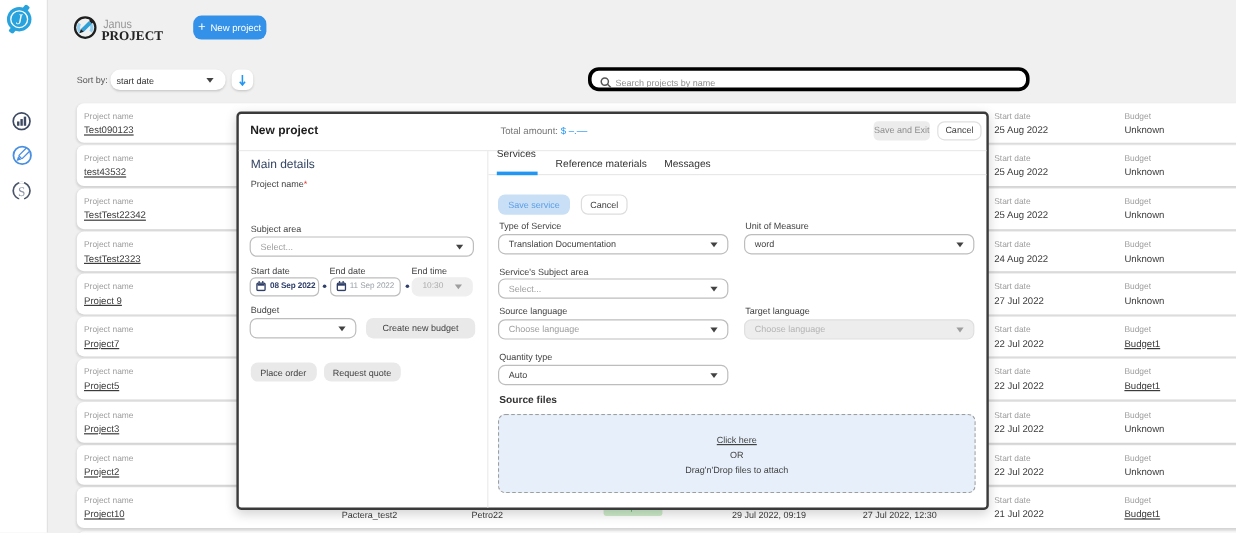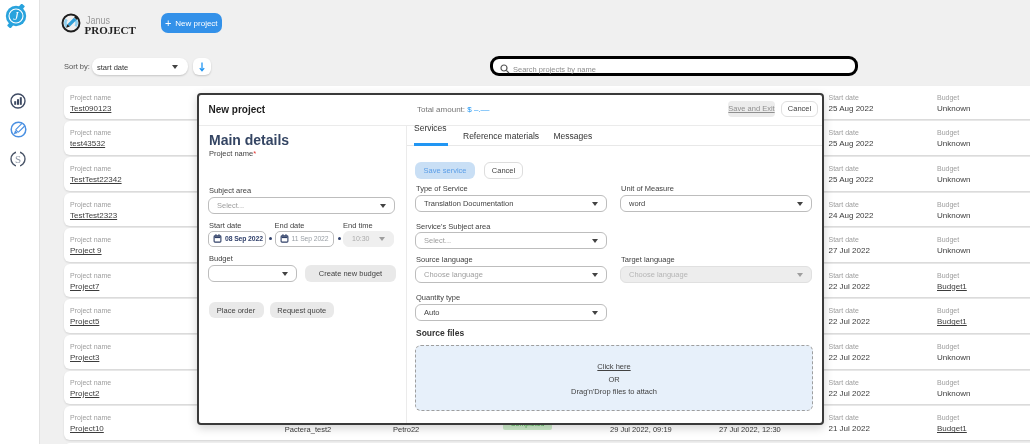--- a/index.html
+++ b/index.html
@@ -176,29 +176,29 @@
       <span style="font-size:7px;color:#4caf50;">Completed</span>
     </div>
 <div class="abs" style="left:610px;top:424.5px;font-size:7.5px;color:#3c3c3c;z-index:6;">29 Jul 2022, 09:19</div>
 <div class="abs" style="left:719px;top:424.5px;font-size:7.5px;color:#3c3c3c;z-index:6;">27 Jul 2022, 12:30</div>
 
 <div id="modal">
 
   <div class="abs" style="left:9.5px;top:8.5px;font-size:10px;font-weight:bold;color:#1f1f1f;">New project</div>
   <div class="abs" style="left:218px;top:9.5px;font-size:8px;color:#757575;">Total amount: <span style="color:#2196f3;">$ –.––</span></div>
   <div class="abs" style="left:529px;top:6px;width:47px;height:15.5px;background:#ececec;border-radius:4px;display:flex;align-items:center;justify-content:center;">
-        <span style="font-size:7.5px;color:#8f8f8f;text-decoration:underline;">Save and Exit</span>
+        <span style="font-size:7.5px;color:#8f8f8f;">Save and Exit</span>
       </div>
   <div class="abs" style="left:582px;top:6px;width:37px;height:15.5px;background:#fff;border:1px solid #e0e0e0;border-radius:6px;display:flex;align-items:center;justify-content:center;">
         <span style="font-size:7.5px;color:#424242;">Cancel</span>
       </div>
   <div class="abs" style="left:0;top:29.5px;width:623px;border-top:1px solid #ebebeb;"></div>
   <div class="abs" style="left:206.5px;top:29.5px;height:298.5px;border-left:1px solid #ebebeb;"></div>
 
-  <div class="abs" style="left:10px;top:37px;font-size:14px;font-weight:bold;color:#344563;">Main details</div>
+  <div class="abs" style="left:10px;top:37px;font-size:10px;font-weight:normal;color:#344563;">Main details</div>
   <div class="mlabel" style="left:10px;top:53.5px;">Project name<span style="color:#e53935;">*</span></div>
   <div class="mlabel" style="left:10px;top:90.5px;">Subject area</div>
   <div class="sel" style="left:9px;top:101.5px;width:187px;height:17px;">
         <span class="ph">Select...</span>
         <i class="arr"></i>
       </div>
 
   <div class="mlabel" style="left:10px;top:125.5px;">Start date</div>
   <div class="mlabel" style="left:75.5px;top:125.5px;">End date</div>
   <div class="mlabel" style="left:144px;top:125.5px;">End time</div>

